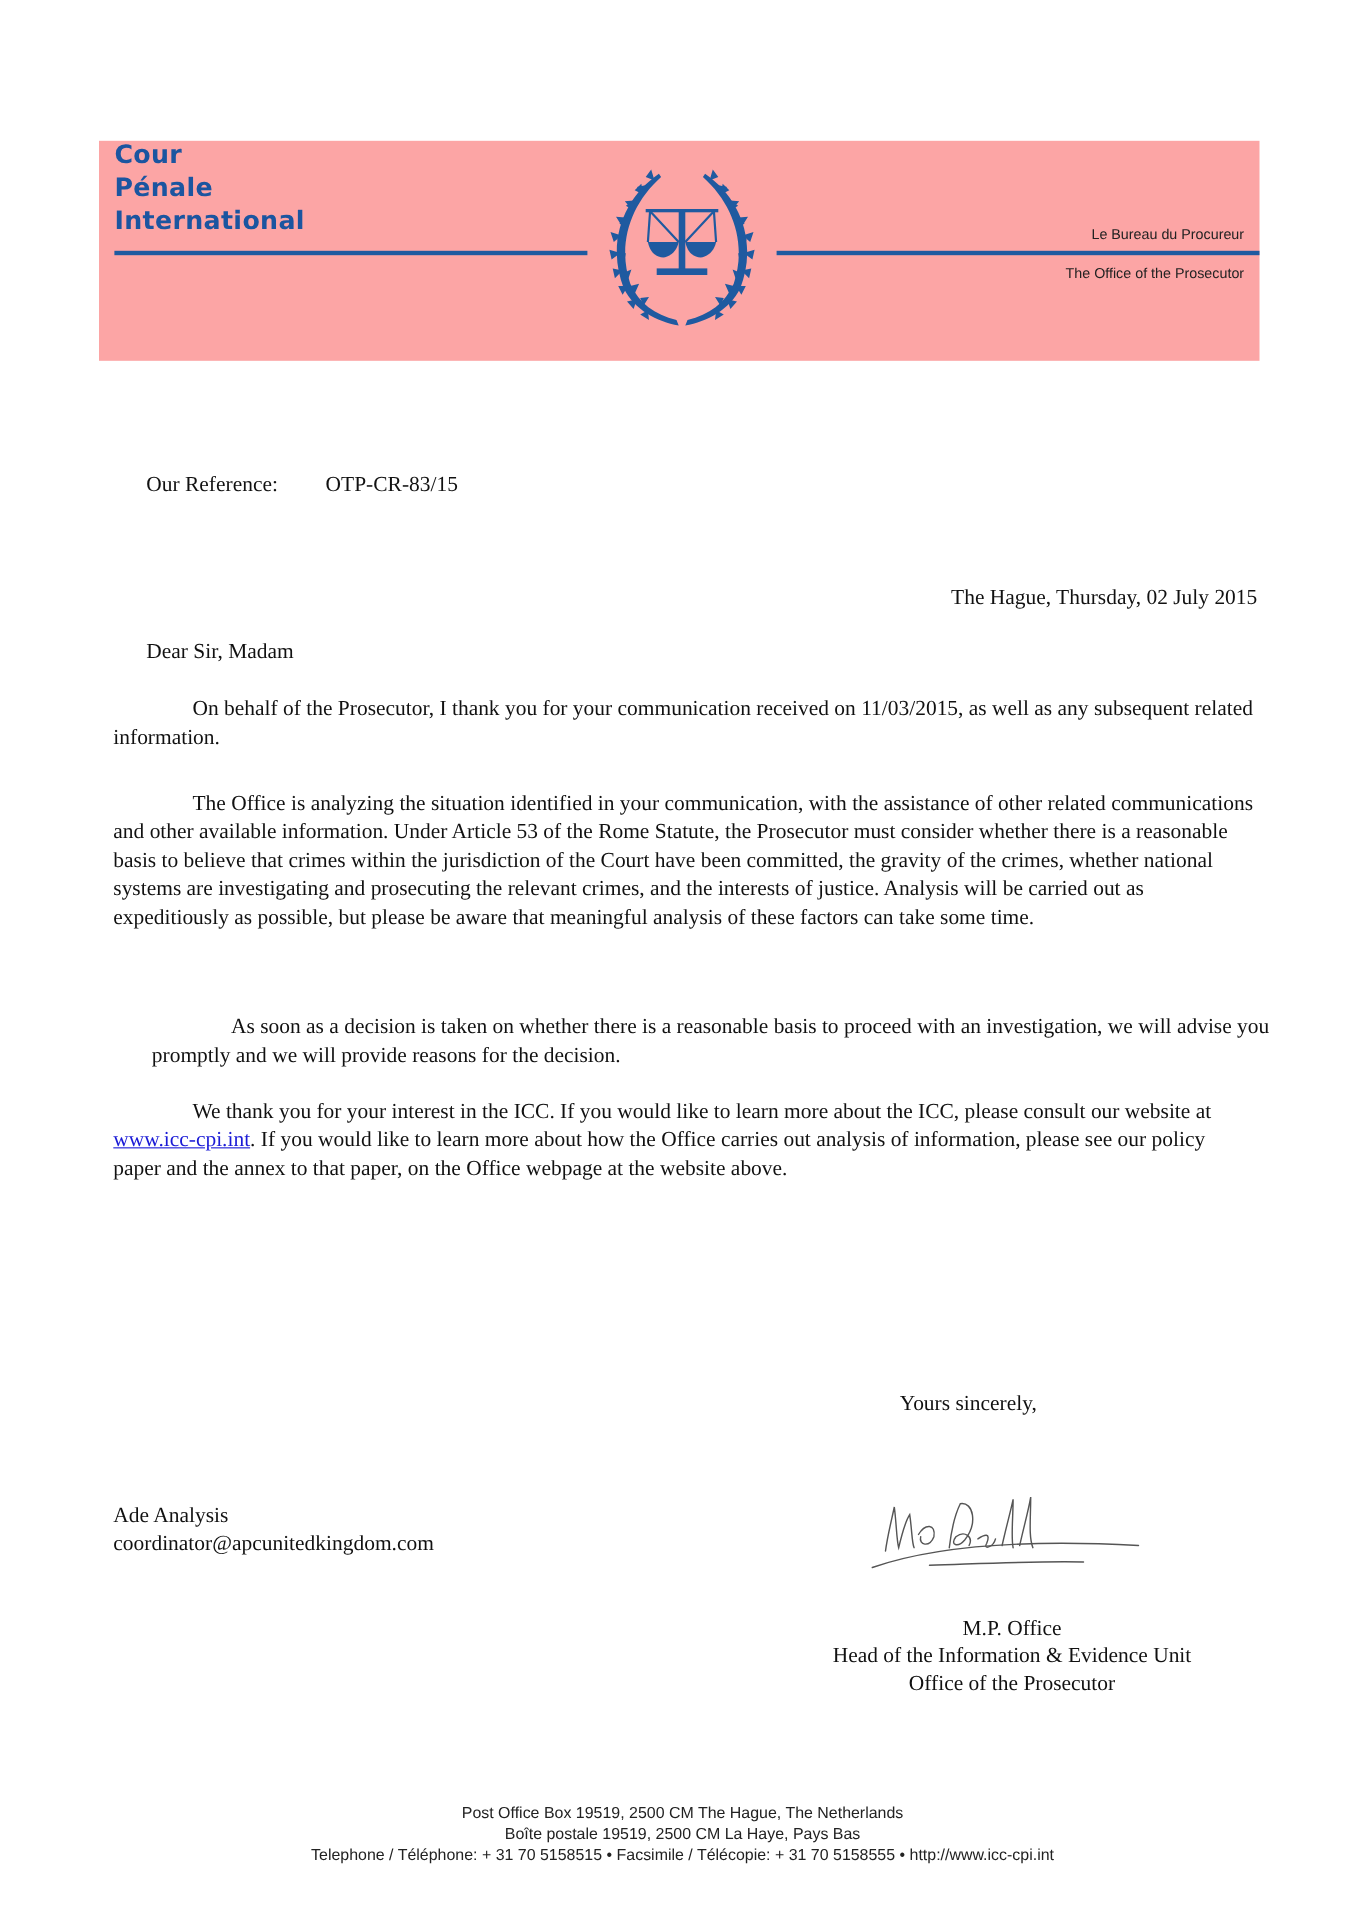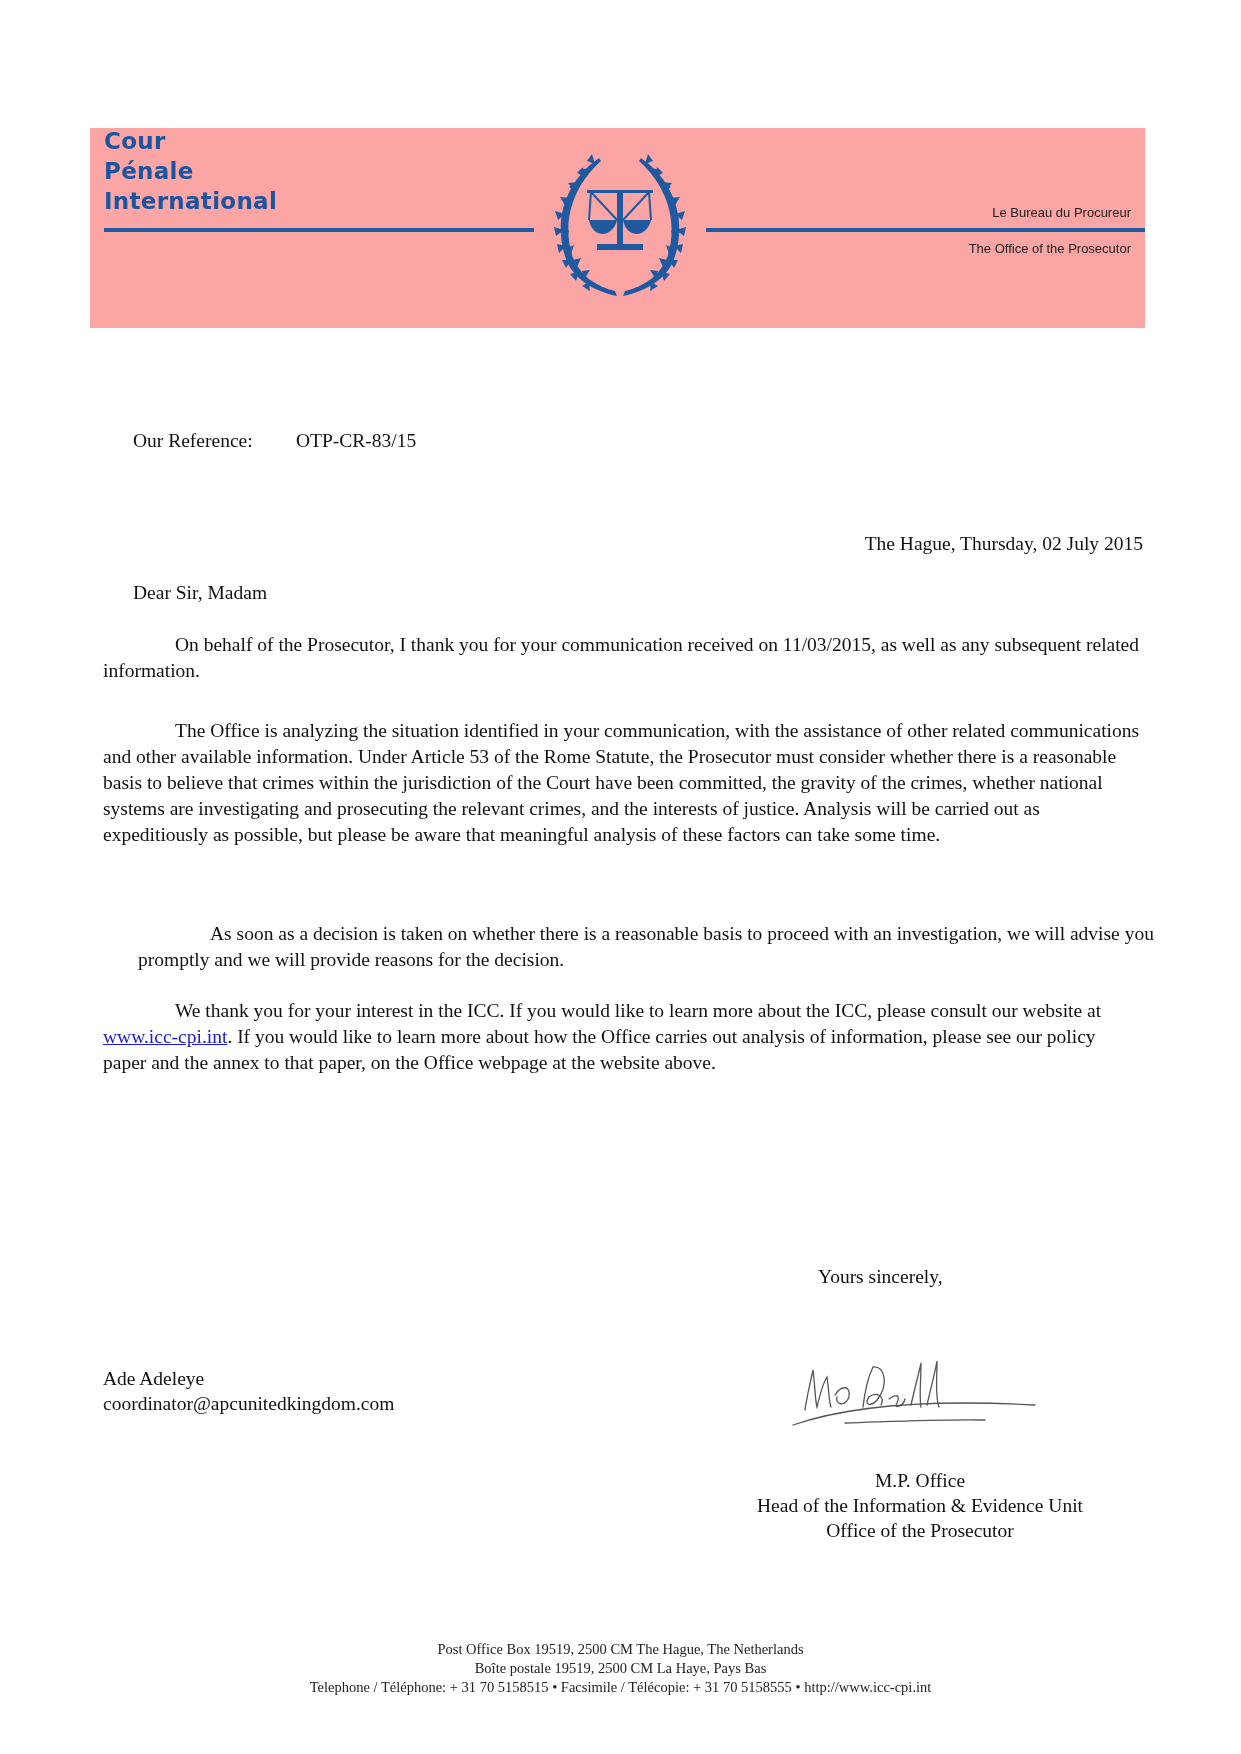--- a/index.html
+++ b/index.html
@@ -33,21 +33,21 @@
     .p3 { top: 921px; margin-left: 35px; }
     .p4 { top: 998px; }
     .link { color: #1a1ad6; text-decoration: underline; }
 
     .closing { position: absolute; left: 818px; top: 1266px; white-space: nowrap; }
     .recipient { position: absolute; left: 103px; top: 1366px; line-height: 25px; white-space: nowrap; }
     .signature { position: absolute; left: 785px; top: 1345px; width: 270px; height: 85px; }
     .signatory { position: absolute; left: 700px; top: 1468px; width: 440px; text-align: center; line-height: 25px; }
 
     
-    .footer { position: absolute; left: 0; top: 1640px; width: 1241px; text-align: center; font-family: Liberation Serif, serif; font-size: 14.5px; color: #222; line-height: 19px; }
+    .footer { position: absolute; left: 0; top: 1640px; width: 1241px; text-align: center; font-family: Liberation Sans, sans-serif; font-size: 14.5px; color: #222; line-height: 19px; }
     .footer div { white-space: nowrap; }
   </style>
 </head>
 <body>
 
 <div class="page">
 
   <div class="letterhead">
     <div class="org-block org-fr">
       <div>Cour</div>
@@ -105,21 +105,21 @@
   <div class="body serif p3">
     <p>As soon as a decision is taken on whether there is a reasonable basis to proceed with an investigation, we will advise you promptly and we will provide reasons for the decision.</p>
   </div>
   <div class="body serif p4">
     <p><span>We thank you for your interest in the ICC.  If you would like to learn more about the ICC, please consult our website at </span><a class="link">www.icc-cpi.int</a><span>.  If you would like to learn more about how the Office carries out analysis of information, please see our policy paper and the annex to that paper, on the Office webpage at the website above.</span></p>
   </div>
 
   <div class="closing serif">Yours sincerely,</div>
 
   <div class="recipient serif">
-    <div>Ade Adeleye</div>
+    <div>Ade Analysis</div>
     <div>coordinator@apcunitedkingdom.com</div>
   </div>
 
   <div class="signature">
     <svg width="270" height="85" viewBox="0 0 270 85">
       <g stroke="#555" stroke-width="1.3" fill="none" stroke-linecap="round">
         <path d="M20 65 C 22 50, 26 35, 28 25 C 30 40, 30 55, 32 62 C 36 45, 40 35, 42 32 C 44 45, 44 58, 46 62"></path>
         <path d="M50 50 C 56 40, 66 40, 64 52 C 60 62, 50 60, 52 52"></path>
         <path d="M78 62 C 80 45, 84 30, 88 22 C 100 20, 104 40, 92 55 C 86 62, 78 60, 84 52 C 92 46, 100 52, 96 60"></path>
         <path d="M104 54 C 110 50, 116 48, 112 58 C 108 64, 118 62, 120 54"></path>

